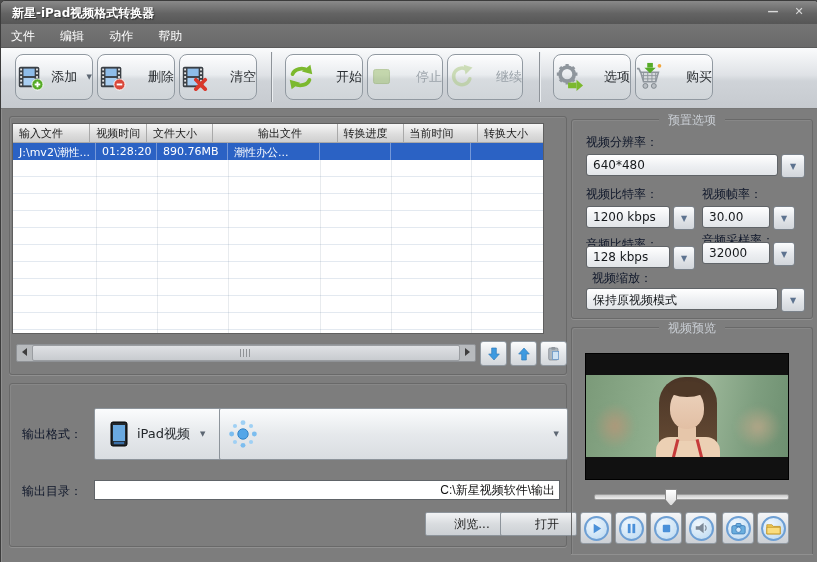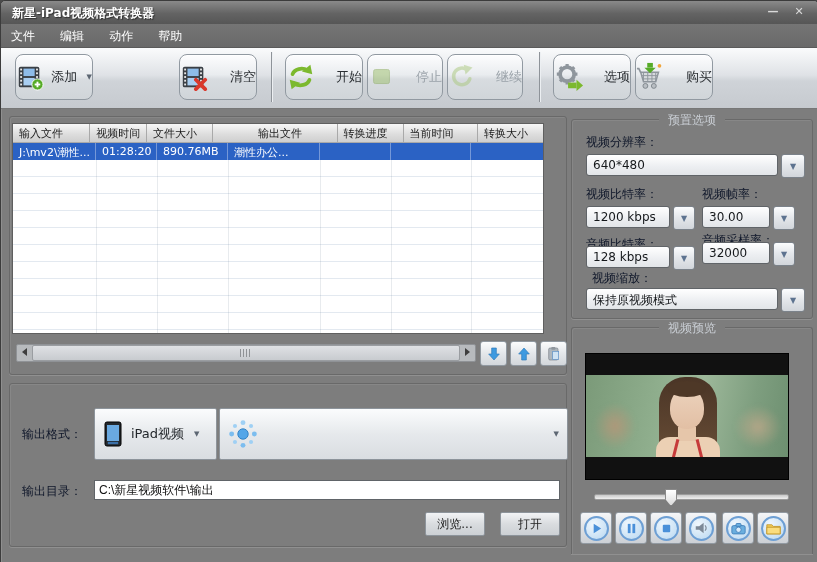--- a/index.html
+++ b/index.html
@@ -51,24 +51,24 @@
   .sb-grip{position:absolute;left:50%;top:3px;width:12px;height:8px;transform:translateX(-50%);
            background:repeating-linear-gradient(90deg,#8f9296 0 1px,transparent 1px 3px);}
   .mini-btn{position:absolute;top:224px;width:25px;height:23px;border:1px solid #9199a1;border-radius:3px;
             background:linear-gradient(#fbfcfd,#e4e7ea 50%,#d3d7db);display:flex;align-items:center;justify-content:center;}
   
   .lbl{position:absolute;color:#0f172a;font-size:12px;white-space:nowrap;}
   .bigdd{position:absolute;height:50px;border:1px solid #8d949b;border-radius:2px;
          background:linear-gradient(#fbfcfd,#e6e9ec 50%,#d9dde1);display:flex;align-items:center;
          font-size:13px;color:#23272b;cursor:default;}
   .dirinput{position:absolute;background:#fff;border:1px solid #5f6putting66;border:1px solid #606468;font-size:12px;
-            color:#111;padding:2px 4px;box-sizing:border-box;}
+            color:#111;padding:2px 4px;box-sizing:border-box;text-align:right;}
   .pbtn{position:absolute;width:58px;height:22px;border:1px solid #8d949b;border-radius:2px;
         background:linear-gradient(#f2f3f5,#d9dcdf 50%,#ccd0d4);font-size:12px;color:#1e1e1e;
-        display:flex;align-items:center;justify-content:center;cursor:default;}
+        display:flex;align-items:center;justify-content:center;cursor:default;padding-left:17px;}
   
   .fld{position:absolute;height:22px;border:1px solid #606468;border-radius:3px;
        background:linear-gradient(#ffffff,#eceef1 60%,#e2e5e8);font-size:12px;color:#15181b;
        padding:3px 6px 0;box-sizing:border-box;white-space:nowrap;overflow:hidden;}
   .fldbtn{position:absolute;width:22px;height:22px;border:1px solid #7b828a;border-radius:3px;
           background:linear-gradient(#fcfdfe,#e3e6ea 50%,#d2d6db);display:flex;align-items:center;justify-content:center;
           color:#5d7390;font-size:8px;}
   
   .vframe{position:absolute;left:13px;top:25px;width:202px;height:125px;background:#111;border:1px solid #000;}
   .vpic{position:absolute;left:0;top:21px;width:202px;height:82px;overflow:hidden;
@@ -129,20 +129,40 @@
           <rect x="21.5" y="14" width="2" height="2" fill="#e8e8e8"></rect>
           <rect x="21.5" y="18" width="2" height="2" fill="#e8e8e8"></rect>
           <rect x="21.5" y="22" width="2" height="2" fill="#e8e8e8"></rect>
         <circle cx="23" cy="23" r="6" fill="#56ab27" stroke="#fff" stroke-width="1"></circle>
         <rect x="20" y="22" width="6" height="2" fill="#fff"></rect>
           <rect x="22" y="20" width="2" height="6" fill="#fff"></rect>
       </svg>
       <span>添加</span>
       <span class="dd-caret">▼</span>
     </div>
+    <div class="tbtn" style="left:96px;width:76px;">
+      <svg width="28" height="28" viewBox="0 0 30 30">
+        <rect x="3" y="4" width="22" height="22" rx="2" fill="#3a3f45"></rect>
+        <rect x="8" y="6" width="12" height="8" fill="#8ebce9"></rect>
+          <rect x="8" y="16" width="12" height="8" fill="#a9cef1"></rect>
+        <rect x="4.5" y="6" width="2" height="2" fill="#e8e8e8"></rect>
+          <rect x="4.5" y="10" width="2" height="2" fill="#e8e8e8"></rect>
+          <rect x="4.5" y="14" width="2" height="2" fill="#e8e8e8"></rect>
+          <rect x="4.5" y="18" width="2" height="2" fill="#e8e8e8"></rect>
+          <rect x="4.5" y="22" width="2" height="2" fill="#e8e8e8"></rect>
+        <rect x="21.5" y="6" width="2" height="2" fill="#e8e8e8"></rect>
+          <rect x="21.5" y="10" width="2" height="2" fill="#e8e8e8"></rect>
+          <rect x="21.5" y="14" width="2" height="2" fill="#e8e8e8"></rect>
+          <rect x="21.5" y="18" width="2" height="2" fill="#e8e8e8"></rect>
+          <rect x="21.5" y="22" width="2" height="2" fill="#e8e8e8"></rect>
+        <circle cx="23" cy="23" r="6" fill="#d9483b" stroke="#fff" stroke-width="1"></circle>
+        <rect x="20" y="22" width="6" height="2" fill="#fff"></rect>
+      </svg>
+      <span>删除</span>
+    </div>
     <div class="tbtn" style="left:178px;width:76px;">
       <svg width="28" height="28" viewBox="0 0 30 30">
         <rect x="3" y="4" width="22" height="22" rx="2" fill="#3a3f45"></rect>
         <rect x="8" y="6" width="12" height="8" fill="#8ebce9"></rect>
           <rect x="8" y="16" width="12" height="8" fill="#a9cef1"></rect>
         <rect x="4.5" y="6" width="2" height="2" fill="#e8e8e8"></rect>
           <rect x="4.5" y="10" width="2" height="2" fill="#e8e8e8"></rect>
           <rect x="4.5" y="14" width="2" height="2" fill="#e8e8e8"></rect>
           <rect x="4.5" y="18" width="2" height="2" fill="#e8e8e8"></rect>
           <rect x="4.5" y="22" width="2" height="2" fill="#e8e8e8"></rect>
@@ -273,21 +293,21 @@
         <rect x="4" y="3" width="14" height="18" rx="2" fill="#aeb6bd" stroke="#7d848b"></rect>
         <rect x="8" y="1.5" width="6" height="4" rx="1" fill="#8f969d"></rect>
         <rect x="10" y="8" width="9" height="12" fill="#cfe3f4" stroke="#5a8fc8"></rect>
       </svg>
     </div>
   </div>
 
   <div class="gb" style="left:8px;top:382px;width:556px;height:162px;">
     <span class="lbl" style="left:12px;top:42px;">输出格式：</span>
 
-    <div class="bigdd" style="left:84px;top:24px;width:113px;padding-left:8px;gap:8px;">
+    <div class="bigdd" style="left:84px;top:24px;width:113px;padding-left:14px;gap:8px;">
       <svg width="20" height="26" viewBox="0 0 20 26">
         <rect x="2" y="1" width="16" height="24" rx="2" fill="#24282c" stroke="#000"></rect>
         <rect x="4" y="4" width="12" height="16" fill="#6aa9e0"></rect>
         <rect x="4.8" y="20.8" width="10.4" height="2.4" fill="#3b70a8"></rect>
       </svg>
       <span>iPad视频</span>
       <span class="dd-caret">▼</span>
     </div>
 
     <div class="bigdd" style="left:209px;top:24px;width:341px;padding-left:6px;gap:7px;font-weight:bold;">

